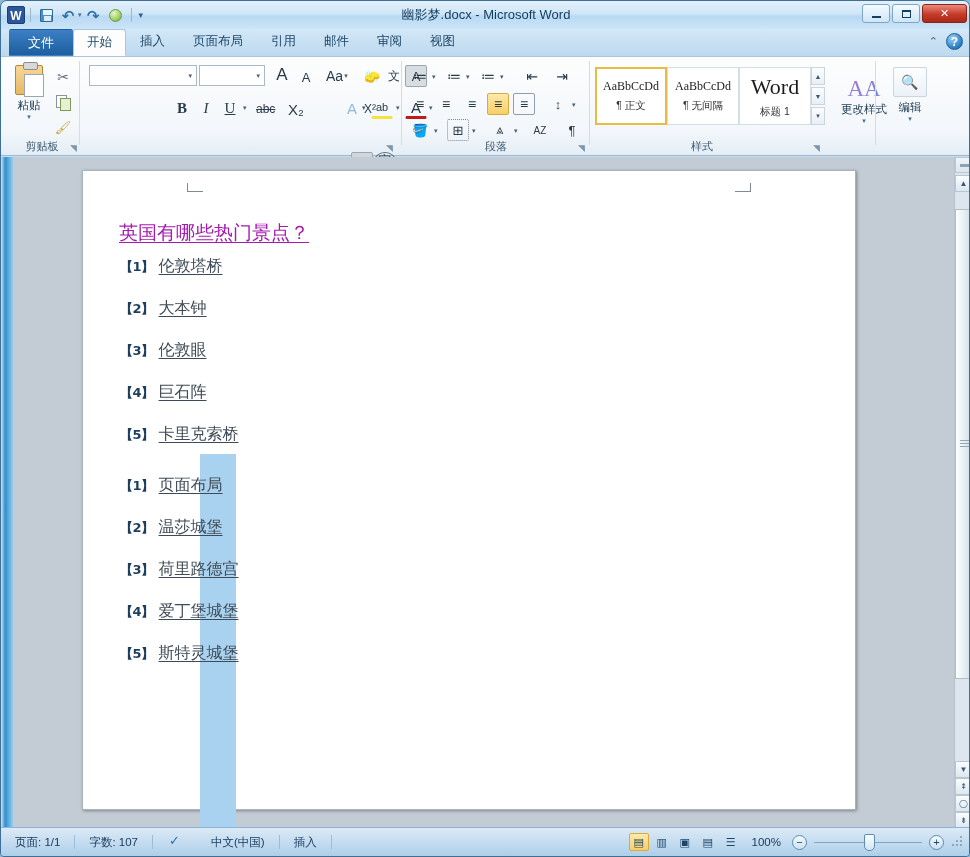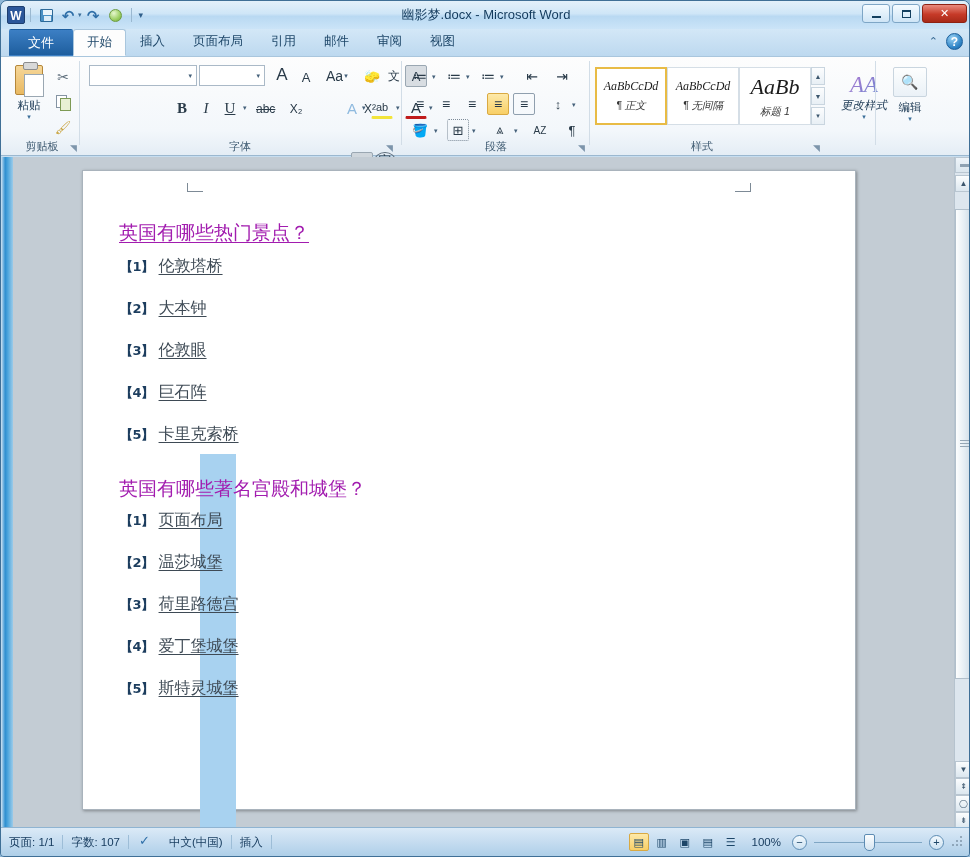--- a/index.html
+++ b/index.html
@@ -223,21 +223,21 @@
   .splitter::after { content:""; position:absolute; left:4px; top:6px; width:9px; height:3px; background:#8fa2b2; }
   .browsebtns { position: absolute; left: 0; bottom: 0; width: 17px; }
 
   
   .statusbar {
     position: absolute; left: 0; bottom: 0; width: 970px; height: 29px;
     background: linear-gradient(to bottom, #dbeaf7 0%, #c5dcf0 50%, #aecfe8 100%);
     border-top: 1px solid #8fb4d2;
     display: flex; align-items: center;
   }
-  .sbitem { font-size: 11.5px; color: #14395c; padding: 0 8px; height: 18px; display: flex; align-items: center; }
+  .sbitem { font-size: 11.5px; color: #14395c; padding: 0 14px; height: 18px; display: flex; align-items: center; }
   .sbdiv { width: 1px; height: 14px; background: #9dbdd7; }
   .spellico { width: 16px; height: 14px; position: relative; }
   .spellico::before { content:"\2713"; position:absolute; left:2px; top:-2px; font-size:13px; color:#2f6fa8; }
   .viewbtns { display: flex; align-items: center; gap: 3px; margin-left: auto; padding-right: 6px; }
   .vbtn {
     width: 20px; height: 18px; display: flex; align-items: center; justify-content: center;
     border: 1px solid transparent; font-size: 11px; color: #1d4668;
   }
   .vbtn.sel { background: linear-gradient(to bottom,#fde9a9,#f8cf66); border-color: #d9a942; border-radius: 2px; }
   .zoomlbl { font-size: 11.5px; color: #14395c; padding: 0 8px; }
@@ -347,30 +347,29 @@
       </div>
       <div class="rbtn" style="position:absolute; left:278px; top:8px;">🧽</div>
       <div class="rbtn" style="position:absolute; left:300px; top:8px; font-size:12px;">文</div>
       <div class="rbtn" style="position:absolute; left:322px; top:8px; border:1px solid #9aa7b2; background:#d8dde2;">A</div>
 
       <div class="rbtn" style="position:absolute; left:88px; top:40px; font-weight:bold; font-family:'Liberation Serif',serif; font-size:15px;">B</div>
       <div class="rbtn" style="position:absolute; left:112px; top:40px; font-style:italic; font-family:'Liberation Serif',serif; font-size:15px;">I</div>
       <div class="rbtn" style="position:absolute; left:136px; top:40px; text-decoration:underline; font-family:'Liberation Serif',serif; font-size:15px;">U</div>
       <span class="caret" style="position:absolute; left:159px; top:47px;">▾</span>
       <div class="rbtn" style="position:absolute; left:170px; top:41px; font-size:12px; text-decoration:line-through;">abc</div>
-      <div class="rbtn" style="position:absolute; left:202px; top:41px; font-size:12px;">X₂</div>
+      <div class="rbtn" style="position:absolute; left:202px; top:41px; font-size:15px;">X₂</div>
       <div class="rbtn" style="position:absolute; left:228px; top:41px; font-size:12px;margin-left:48px;">X²</div>
       <div class="rbtn" style="position:absolute; left:258px; top:40px; color:#8fbadf; font-size:15px;">A</div>
       <span class="caret" style="position:absolute; left:278px; top:47px;">▾</span>
       <div class="rbtn" style="position:absolute; left:288px; top:40px; font-size:11px; border-bottom:3px solid #f2e43a;">ab</div>
       <span class="caret" style="position:absolute; left:312px; top:47px;">▾</span>
       <div class="rbtn" style="position:absolute; left:322px; top:40px; font-size:15px; border-bottom:3px solid #c01b1b;">A</div>
       <span class="caret" style="position:absolute; left:345px; top:47px;">▾</span>
 
-      <div class="grouplabel">字体</div>
       <div class="dlgl" style="right:4px;">◥</div>
     </div>
     <div class="rbtn" style="position:absolute; left:350px; top:95px; font-size:14px; background:#cfd6dc; border:1px solid #9aa7b2;">A</div>
     <div class="rbtn" style="position:absolute; left:373px; top:95px; font-size:13px; border:1px solid #5c6b79; border-radius:50%; width:18px; height:18px;">字</div>
     <div class="gsep" style="left:400px;"></div>
 
     <div class="group" style="left:404px; width:182px;">
       <div class="rbtn" style="position:absolute; left:4px; top:8px; font-size:14px;">≔</div>
       <span class="caret" style="position:absolute; left:26px; top:16px;">▾</span>
       <div class="rbtn" style="position:absolute; left:38px; top:8px; font-size:14px;">≔</div>
@@ -396,37 +395,37 @@
       <span class="caret" style="position:absolute; left:108px; top:70px;">▾</span>
       <div class="rbtn" style="position:absolute; left:124px; top:62px; font-size:10px;">AZ</div>
       <div class="rbtn" style="position:absolute; left:156px; top:62px; font-size:13px;">¶</div>
 
       <div class="grouplabel">段落</div>
       <div class="dlgl" style="right:2px;">◥</div>
     </div>
     <div class="gsep" style="left:588px;"></div>
 
     <div class="group" style="left:592px; width:288px;">
-      <div style="position:absolute; left:2px; top:10px; display:flex; align-items:center;font-style:italic;">
+      <div style="position:absolute; left:2px; top:10px; display:flex; align-items:flex-end;">
         <div class="stylebox active">
           <span class="stylesample">AaBbCcDd</span>
           <span class="stylename">
             <span>¶</span>
             <span>正文</span>
           </span>
         </div>
         <div class="stylebox">
           <span class="stylesample">AaBbCcDd</span>
           <span class="stylename">
             <span>¶</span>
             <span>无间隔</span>
           </span>
         </div>
         <div class="stylebox">
-          <span class="stylesample big">AaBb</span>
+          <span class="stylesample big">Word</span>
           <span class="stylename">标题 1</span>
         </div>
         <div class="gallnav">
           <div class="gnav">▲</div>
           <div class="gnav">▼</div>
           <div class="gnav">▾</div>
         </div>
         <div class="changestyles" style="margin-left:8px;">
           <div class="aa-ico" style="background:linear-gradient(135deg,#c06fd1,#5a8fd0); -webkit-background-clip:text; background-clip:text; color:transparent;">AA</div>
           <div style="font-size:11.5px; color:#24405a;">更改样式</div>
@@ -478,21 +477,20 @@
         <div class="li" style="height:42px;">
           <span class="pre">【4】</span>
           <span class="txt">巨石阵</span>
         </div>
         <div class="li" style="height:42px;">
           <span class="pre">【5】</span>
           <span class="txt">卡里克索桥</span>
         </div>
       </div>
 
-      <div class="h-sub" style="margin-top:9px;">英国有哪些著名宫殿和城堡？</div>
 
       <div style="margin-top:9px;">
         <div class="li" style="height:42px;">
           <span class="pre">【1】</span>
           <span class="txt">页面布局</span>
         </div>
         <div class="li" style="height:42px;">
           <span class="pre">【2】</span>
           <span class="txt">温莎城堡</span>
         </div>

